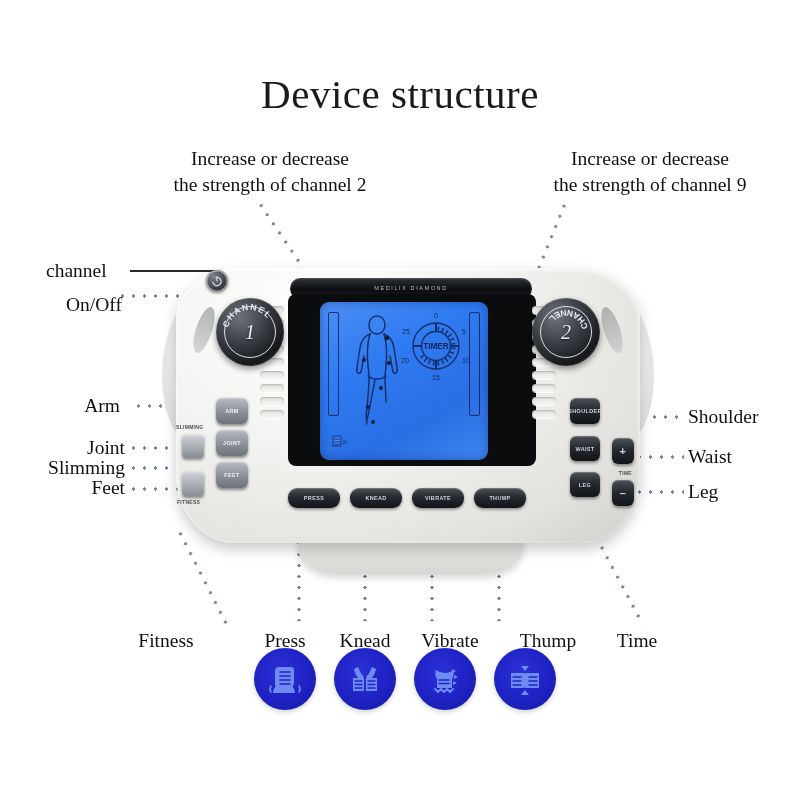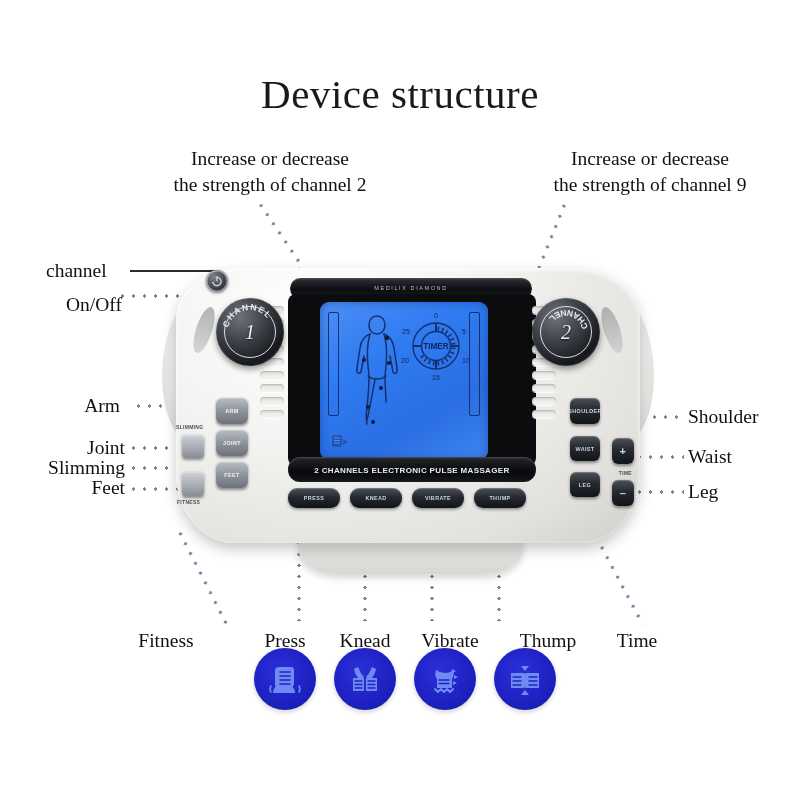--- a/index.html
+++ b/index.html
@@ -499,21 +499,20 @@
     <div class="sidelbl" style="left:9px; top:241px;">FITNESS</div>
 
     <div class="btn" style="right:48px; top:140px; width:30px; height:26px;">SHOULDER</div>
     <div class="btn" style="right:48px; top:178px; width:30px; height:25px;">WAIST</div>
     <div class="btn" style="right:48px; top:214px; width:30px; height:25px;">LEG</div>
 
     <div class="btn" style="right:14px; top:180px; width:22px; height:26px; font-size:11px;">+</div>
     <div class="sidelbl" style="right:16px; top:212px;">TIME</div>
     <div class="btn" style="right:14px; top:222px; width:22px; height:26px; font-size:11px;">–</div>
 
-    <div class="botband">2 CHANNELS ELECTRONIC PULSE MASSAGER</div>
 
     <div class="btn" style="left:120px; top:230px; width:52px; height:20px; border-radius:9px;">PRESS</div>
     <div class="btn" style="left:182px; top:230px; width:52px; height:20px; border-radius:9px;">KNEAD</div>
     <div class="btn" style="left:244px; top:230px; width:52px; height:20px; border-radius:9px;">VIBRATE</div>
     <div class="btn" style="left:306px; top:230px; width:52px; height:20px; border-radius:9px;">THUMP</div>
   </div>
 
   <div class="iconrow">
 
     <div class="iconcircle" style="left:254px;">

